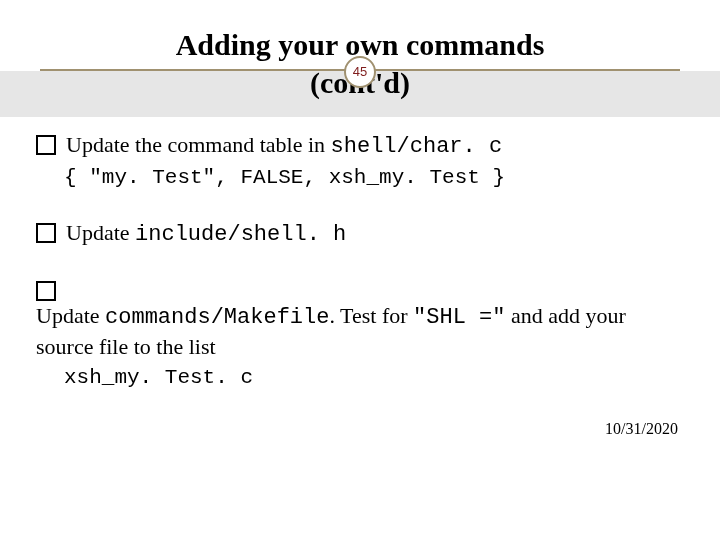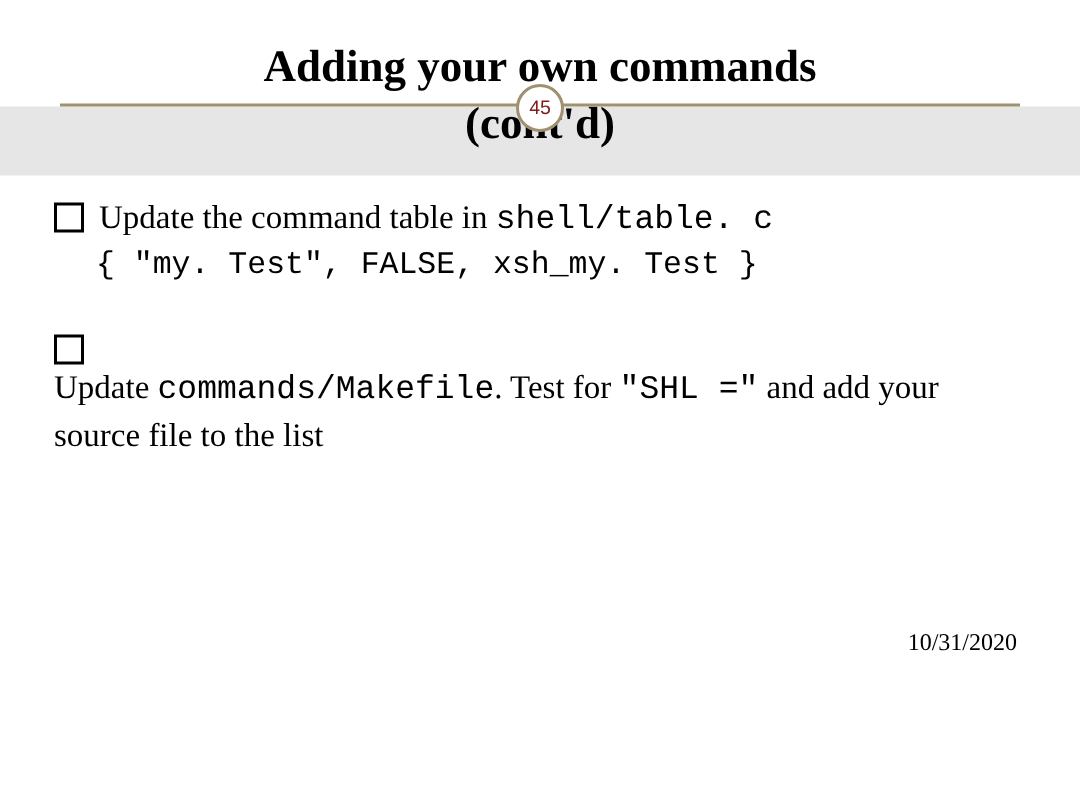--- a/index.html
+++ b/index.html
@@ -127,34 +127,41 @@
     <span class="title-line2">(cont'd)</span>
     <div class="page-badge">45</div>
   </div>
 
   <div class="body">
 
     <div class="item">
       <div class="lead">
         <span class="bullet-box"></span>
         <span class="lead-text">
-          <span class="serif">Update the command table in </span><span class="mono">shell/table. c</span>
+          <span class="serif">Update the command table in </span><span class="mono">shell/char. c</span>
         </span>
       </div>
       <div class="code-block">{ "my. Test", FALSE, xsh_my. Test }</div>
     </div>
 
     <div class="item">
+      <div class="lead">
+        <span class="bullet-box"></span>
+        <span class="lead-text">
+          <span class="serif">Update </span><span class="mono">include/shell. h</span>
+        </span>
+      </div>
     </div>
 
     <div class="item">
       <div class="lead">
         <span class="bullet-box"></span>
         <span class="lead-text">
           <span class="serif">Update </span><span class="mono">commands/Makefile</span><span class="serif">. Test for </span><span class="mono">"SHL ="</span><span class="serif"> and add your source file to the list</span>
         </span>
       </div>
+      <div class="code-block">xsh_my. Test. c</div>
     </div>
 
   </div>
 
   <div class="footer-date">10/31/2020</div>
 </div>
 
 </body></html>

